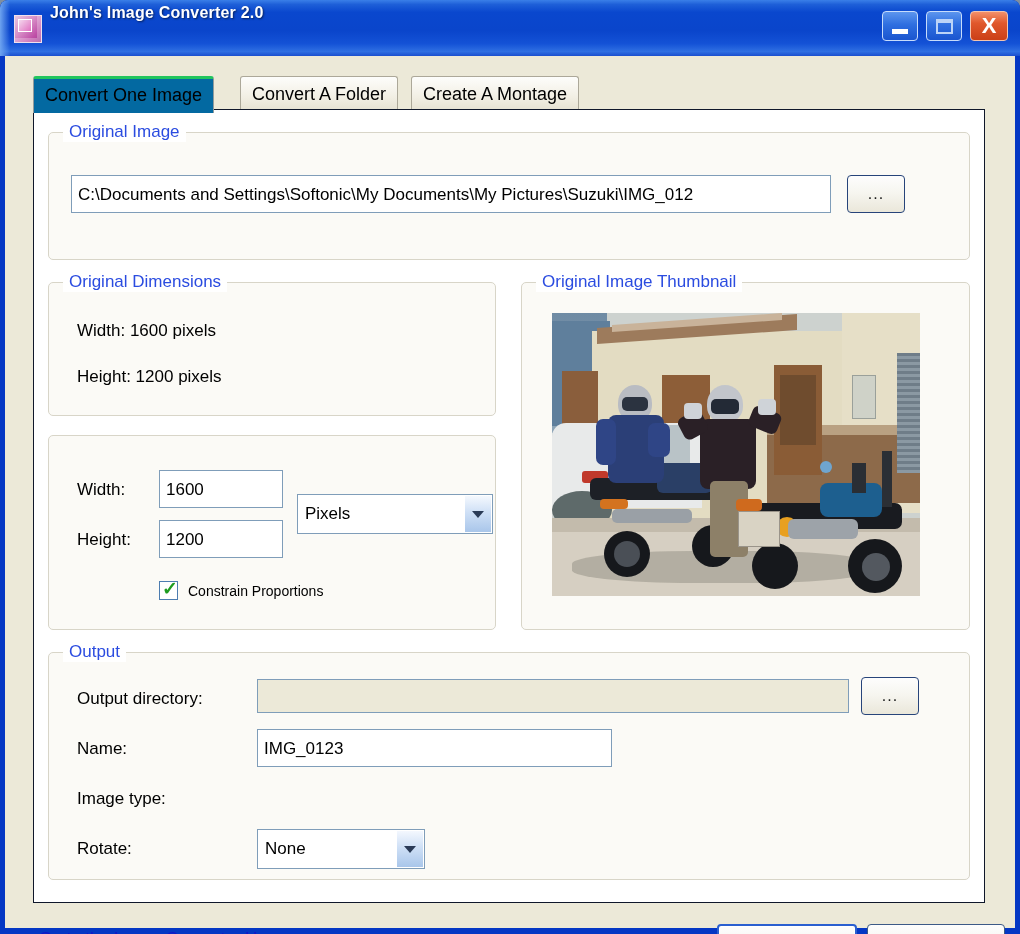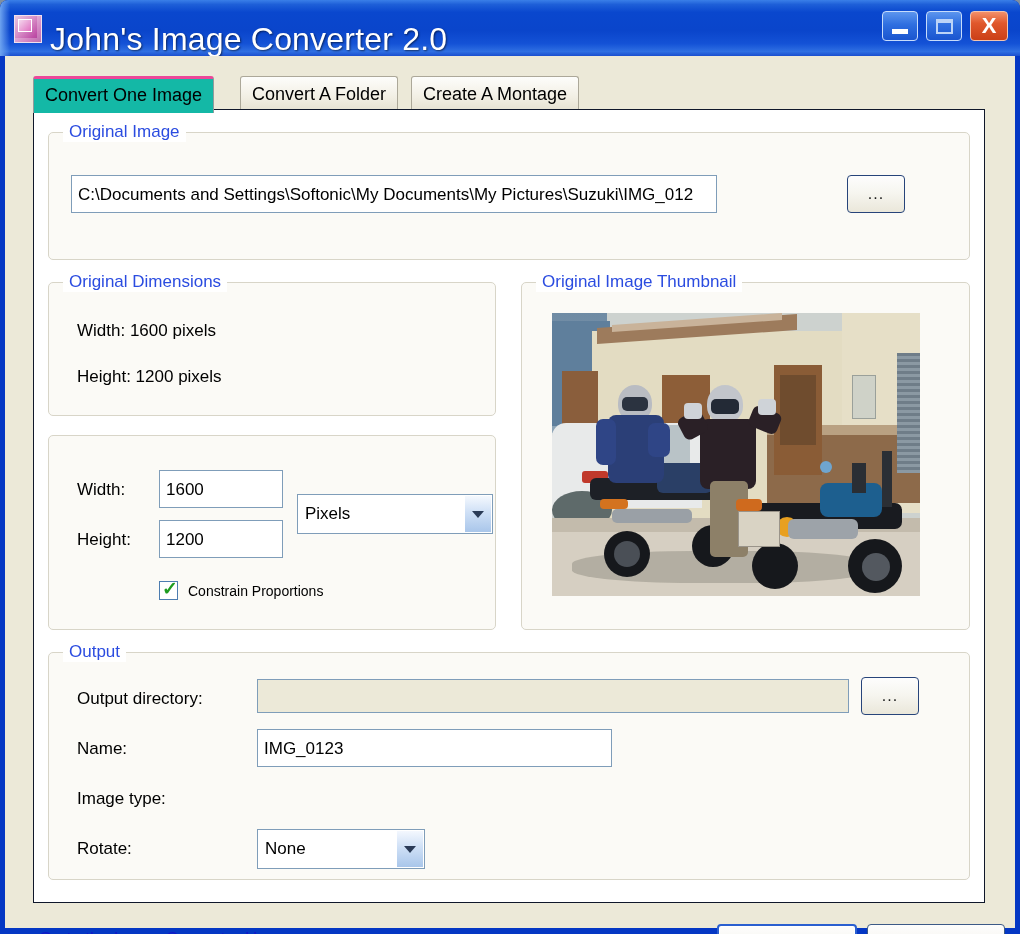--- a/index.html
+++ b/index.html
@@ -50,23 +50,23 @@
   #app-icon::after {
     content: "";
     position: absolute;
     left: 3px; top: 3px;
     width: 12px; height: 11px;
     background: linear-gradient(135deg, #f4d8ee, #e070c0);
     border: 1px solid #fff;
   }
   #window-title {
     position: absolute;
-    left: 50px; top: 21px;
-    font-size: 32px;
-    font-weight: normal;
+    left: 50px; top: 4px;
+    font-size: 16px;
+    font-weight: bold;
     color: #ffffff;
     text-shadow: 1px 1px 2px rgba(0,0,0,0.55);
     white-space: nowrap;
     letter-spacing: 0.2px;
   }
   .win-btn {
     position: absolute;
     top: 11px;
     width: 36px; height: 30px;
     border-radius: 4px;
@@ -141,22 +141,22 @@
     border: 1px solid #aca899;
     border-bottom: none;
     border-radius: 3px 3px 0 0;
     font-size: 18px;
     color: #000000;
     padding: 0 11px;
     line-height: 34px;
     white-space: nowrap;
   }
   .tab.active {
-    background: #14b8a6;
-    border-top: 3px solid #ec4899;
+    background: #0369a1;
+    border-top: 3px solid #22c55e;
     height: 37px;
     line-height: 33px;
     z-index: 3;
     border-left-color: #919b9c;
     border-right-color: #919b9c;
   }
 
   
   #tabpage {
     position: absolute;
@@ -365,21 +365,21 @@
       <div class="tab" id="tab-2" style="left:378px;">
         <span>Create A Montage</span>
       </div>
     </div>
 
     <div id="tabpage">
 
       <div class="group" id="group-original-image" style="left:14px; top:22px; width:922px; height:128px;">
         <div class="group-title">Original Image</div>
 
-        <div class="textbox" id="original-path-input" style="left:22px; top:42px; width:646px; height:38px;">C:\Documents and Settings\Softonic\My Documents\My Pictures\Suzuki\IMG_012</div>
+        <div class="textbox" id="original-path-input" style="left:22px; top:42px; width:760px; height:38px;">C:\Documents and Settings\Softonic\My Documents\My Pictures\Suzuki\IMG_012</div>
 
         <div class="browse-btn" id="original-browse-btn" style="left:798px; top:42px; width:58px; height:38px;">...</div>
       </div>
 
       <div class="group" id="group-original-dimensions" style="left:14px; top:172px; width:448px; height:134px;">
         <div class="group-title">Original Dimensions</div>
 
         <div class="static-text" style="left:28px; top:38px;">Width: 1600 pixels</div>
         <div class="static-text" style="left:28px; top:84px;">Height: 1200 pixels</div>
       </div>

